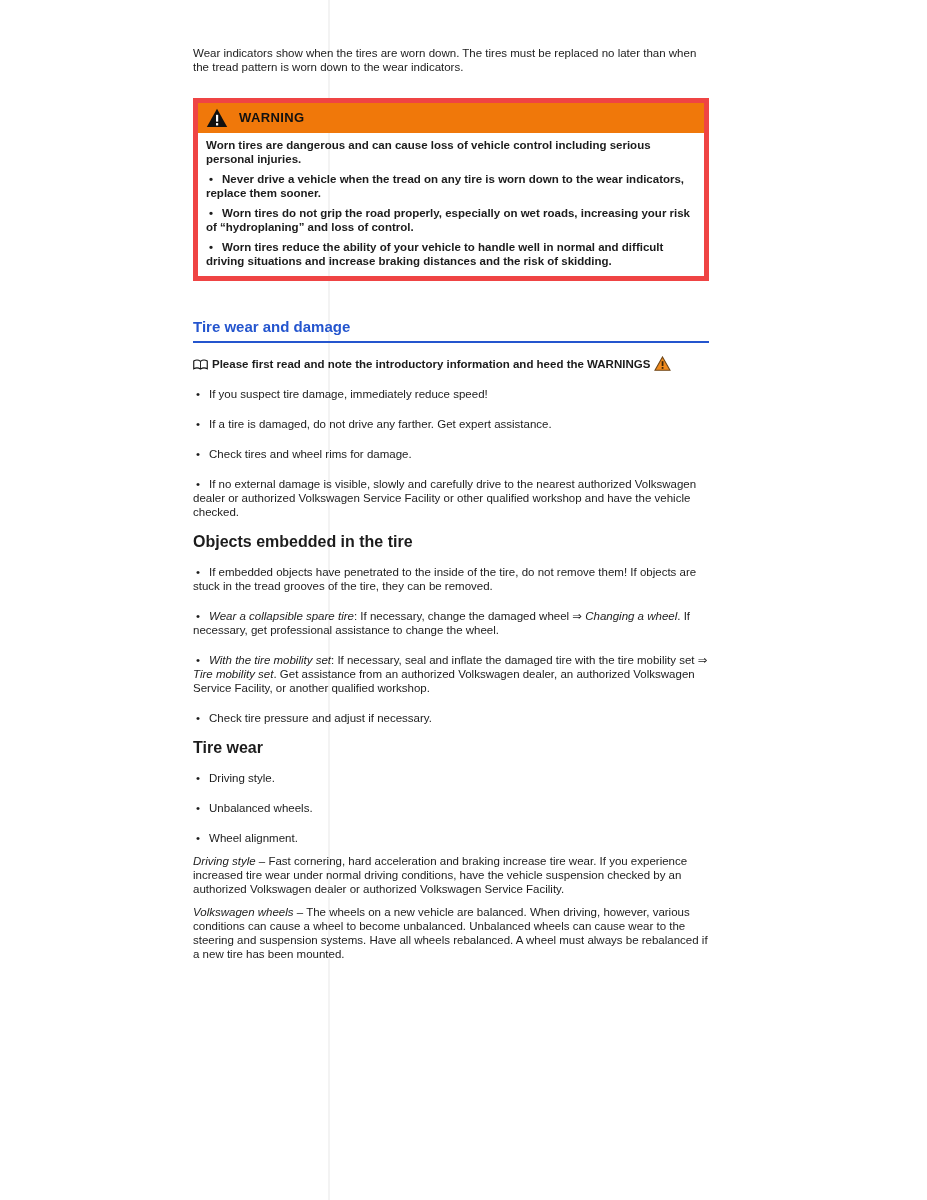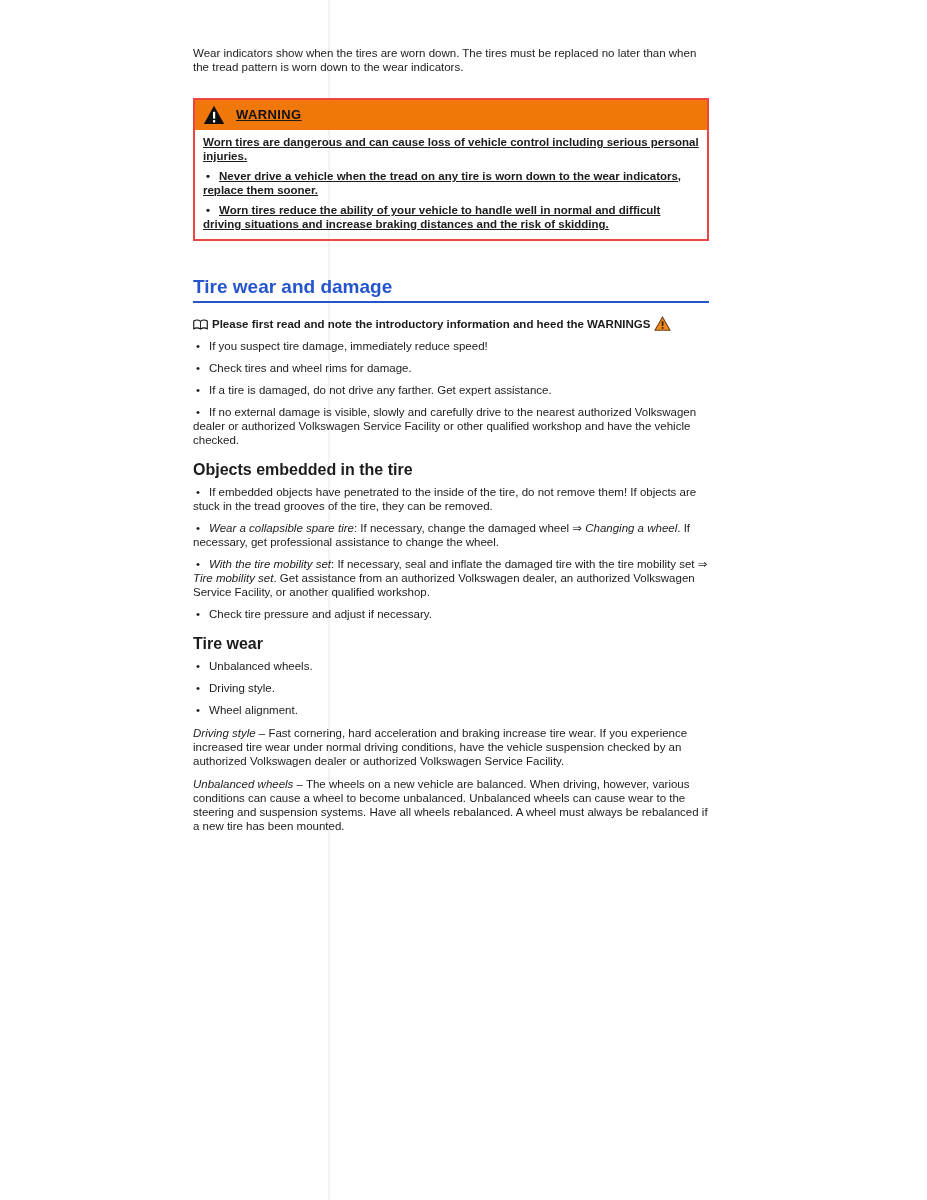--- a/index.html
+++ b/index.html
@@ -18,23 +18,22 @@
   .content{
     position:absolute;left:193px;top:46px;width:516px;
     font-size:11.5px;line-height:14px;
   }
   .para{margin:0 0 9px 0;}
   .b, .bold{font-weight:bold;}
   .i{font-style:italic;}
   
   .warning-box{
     margin-top:24px;
-    border:2px solid #ef4444;
+    border:5px solid #ef4444;
     margin-bottom:4px;
-    text-decoration:underline;
   }
   .warning-header{
     display:flex;align-items:center;
     height:30px;
     padding:0 8px;
     box-sizing:border-box;
   }
   .warning-title{
     font-weight:bold;
     font-size:13px;
@@ -46,33 +45,33 @@
     padding:5px 8px 8px 8px;
     font-weight:bold;
     line-height:14px;
   }
   .warn-lead{margin:0 0 2px 0;}
   .li{margin:6px 0 0 0;}
   .dot{display:inline-block;margin:0 9px 0 3px;}
   
   .section-heading{
     margin:37px 0 0 0;
-    font-size:19px;
+    font-size:15px;
     line-height:17px;
     font-weight:bold;
     padding-bottom:6px;
   }
   
   .note-line{
     margin:13px 0 8px 0;
     font-weight:bold;
   }
   .blocks .para{margin:9px 0 0 0;}
   .blocks .ul{margin:7px 0 0 0;}
-  .blocks .li{margin:8px 0 4px 0;}
+  .blocks .li{margin:16px 0 4px 0;}
   .blocks h3{
     font-size:16px;
     margin:16px 0 7px 0;
     font-weight:bold;
   }
   .inline-icon{display:inline-block;vertical-align:-3px;line-height:0;}
   .inline-icon svg{display:inline-block;}
   .warn-head-icon{display:inline-block;line-height:0;}
   .note-line .inline-icon{margin:0 4px 0 0;}
   .note-line .trailing{margin:0 0 0 4px;}
@@ -92,20 +91,21 @@
               <path d="M12 0.8 L23.2 21 H0.8 Z" fill="#101010"></path>
               <rect x="10.9" y="7.5" width="2.4" height="7.5" fill="#ffffff"></rect>
               <rect x="10.9" y="16.6" width="2.4" height="2.6" fill="#ffffff"></rect>
             </svg></span>
         <span class="warning-title">WARNING</span>
       </div>
       <div class="warning-body">
         <p class="warn-lead">Worn tires are dangerous and can cause loss of vehicle control including serious personal injuries.</p>
         <div id="warning-bullets">
             <div class="li"><span class="dot">•</span>Never drive a vehicle when the tread on any tire is worn down to the wear indicators, replace them sooner.</div>
+            <div class="li"><span class="dot">•</span>Worn tires do not grip the road properly, especially on wet roads, increasing your risk of “hydroplaning” and loss of control.</div>
             <div class="li"><span class="dot">•</span>Worn tires reduce the ability of your vehicle to handle well in normal and difficult driving situations and increase braking distances and the risk of skidding.</div>
           </div>
       </div>
     </div>
 
     <h2 class="section-heading" id="section-heading" style="color: rgb(36, 85, 206); border-bottom: 2px solid rgb(36, 85, 206);">Tire wear and damage</h2>
 
     <p class="note-line">
       <span class="inline-icon"><svg width="15" height="12" viewBox="0 0 20 15">
             <path d="M10 2.6 C7.6 0.8 3.4 0.8 1 2.2 L1 12.6 C3.4 11.2 7.6 11.2 10 13 C12.4 11.2 16.6 11.2 19 12.6 L19 2.2 C16.6 0.8 12.4 0.8 10 2.6 Z" fill="#ffffff" stroke="#101010" stroke-width="1.5"></path>
@@ -113,35 +113,35 @@
           </svg></span><span>Please first read and note the introductory information and heed the WARNINGS</span><span class="inline-icon trailing"><svg width="17" height="15" viewBox="0 0 24 22">
             <path d="M12 1.4 L23 21 H1 Z" fill="#F08A1D" stroke="#6E4618" stroke-width="1.6"></path>
             <rect x="10.8" y="7.6" width="2.6" height="7" fill="#3a2408"></rect>
             <rect x="10.8" y="16.2" width="2.6" height="2.6" fill="#3a2408"></rect>
           </svg></span>
     </p>
 
     <div class="blocks" id="section-blocks">
         <div class="ul">
           <div class="li"><span class="dot">•</span>If you suspect tire damage, immediately reduce speed!</div>
+          <div class="li"><span class="dot">•</span>If a tire is damaged, do not drive any farther. Get expert assistance.</div>
           <div class="li"><span class="dot">•</span>Check tires and wheel rims for damage.</div>
-          <div class="li"><span class="dot">•</span>If a tire is damaged, do not drive any farther. Get expert assistance.</div>
           <div class="li"><span class="dot">•</span>If no external damage is visible, slowly and carefully drive to the nearest authorized Volkswagen dealer or authorized Volkswagen Service Facility or other qualified workshop and have the vehicle checked.</div>
         </div>
         <h3>Objects embedded in the tire</h3>
         <div class="ul">
           <div class="li"><span class="dot">•</span>If embedded objects have penetrated to the inside of the tire, do not remove them! If objects are stuck in the tread grooves of the tire, they can be removed.</div>
           <div class="li"><span class="dot">•</span><span class="i">Wear a collapsible spare tire</span>: If necessary, change the damaged wheel ⇒ <span class="i">Changing a wheel</span>. If necessary, get professional assistance to change the wheel.</div>
           <div class="li"><span class="dot">•</span><span class="i">With the tire mobility set</span>: If necessary, seal and inflate the damaged tire with the tire mobility set ⇒ <span class="i">Tire mobility set</span>. Get assistance from an authorized Volkswagen dealer, an authorized Volkswagen Service Facility, or another qualified workshop.</div>
           <div class="li"><span class="dot">•</span>Check tire pressure and adjust if necessary.</div>
         </div>
         <h3>Tire wear</h3>
         <div class="ul">
+          <div class="li"><span class="dot">•</span>Driving style.</div>
           <div class="li"><span class="dot">•</span>Unbalanced wheels.</div>
-          <div class="li"><span class="dot">•</span>Driving style.</div>
           <div class="li"><span class="dot">•</span>Wheel alignment.</div>
         </div>
         <p class="para"><span class="i">Driving style</span> – Fast cornering, hard acceleration and braking increase tire wear. If you experience increased tire wear under normal driving conditions, have the vehicle suspension checked by an authorized Volkswagen dealer or authorized Volkswagen Service Facility.</p>
-        <p class="para"><span class="i">Unbalanced wheels</span> – The wheels on a new vehicle are balanced. When driving, however, various conditions can cause a wheel to become unbalanced. Unbalanced wheels can cause wear to the steering and suspension systems. Have all wheels rebalanced. A wheel must always be rebalanced if a new tire has been mounted.</p>
+        <p class="para"><span class="i">Volkswagen wheels</span> – The wheels on a new vehicle are balanced. When driving, however, various conditions can cause a wheel to become unbalanced. Unbalanced wheels can cause wear to the steering and suspension systems. Have all wheels rebalanced. A wheel must always be rebalanced if a new tire has been mounted.</p>
       </div>
 
   </div>
 </div>
 
 </body></html>

